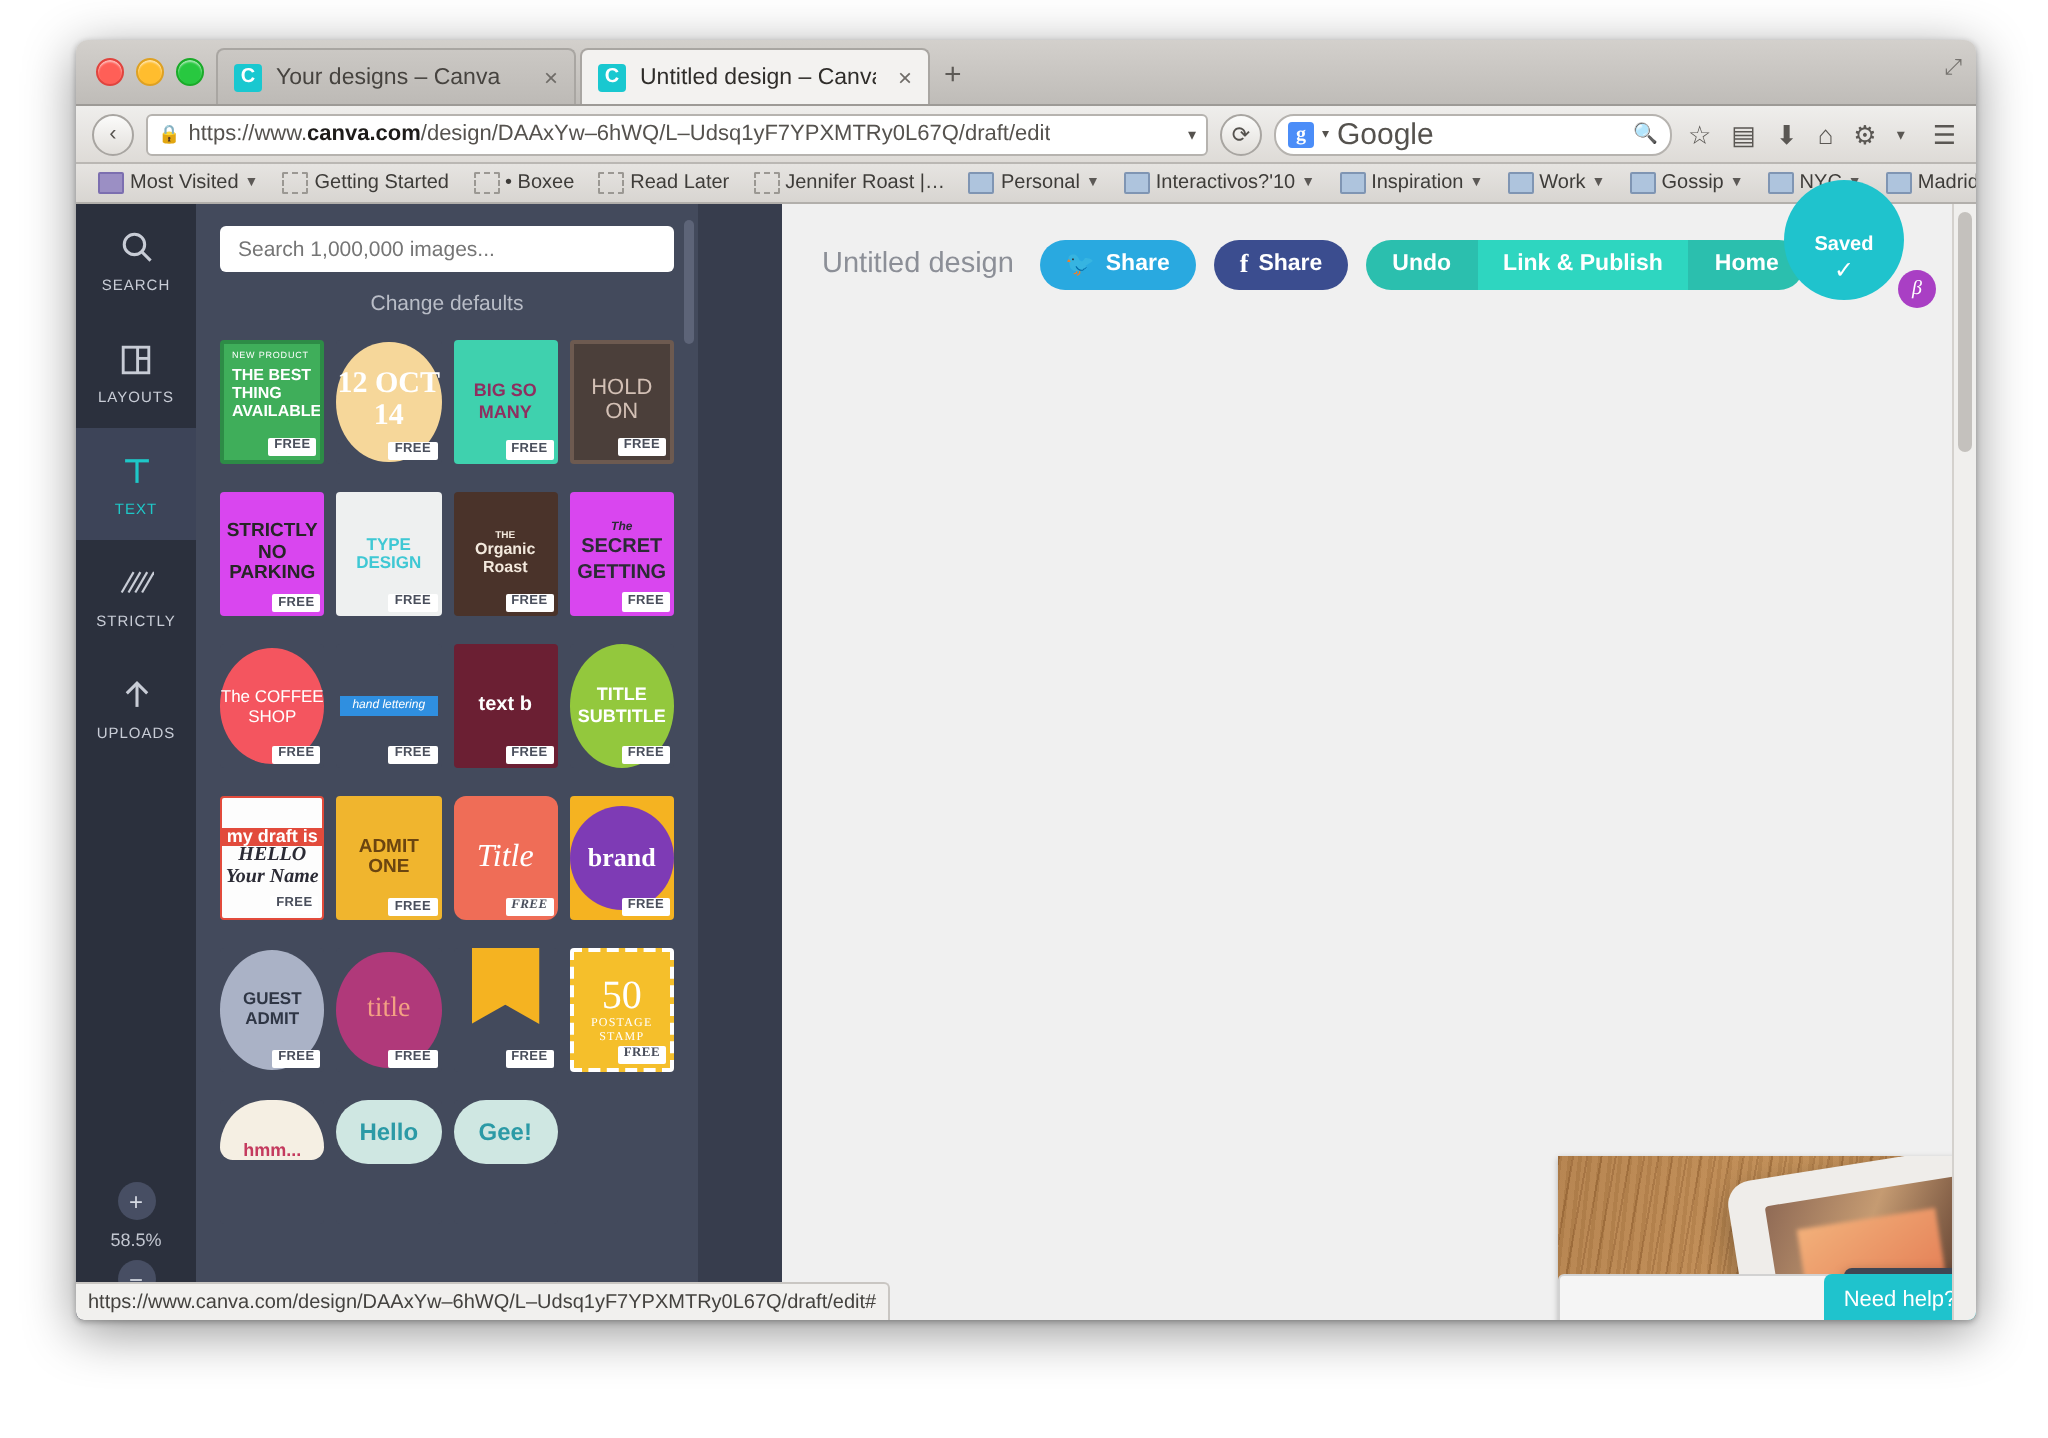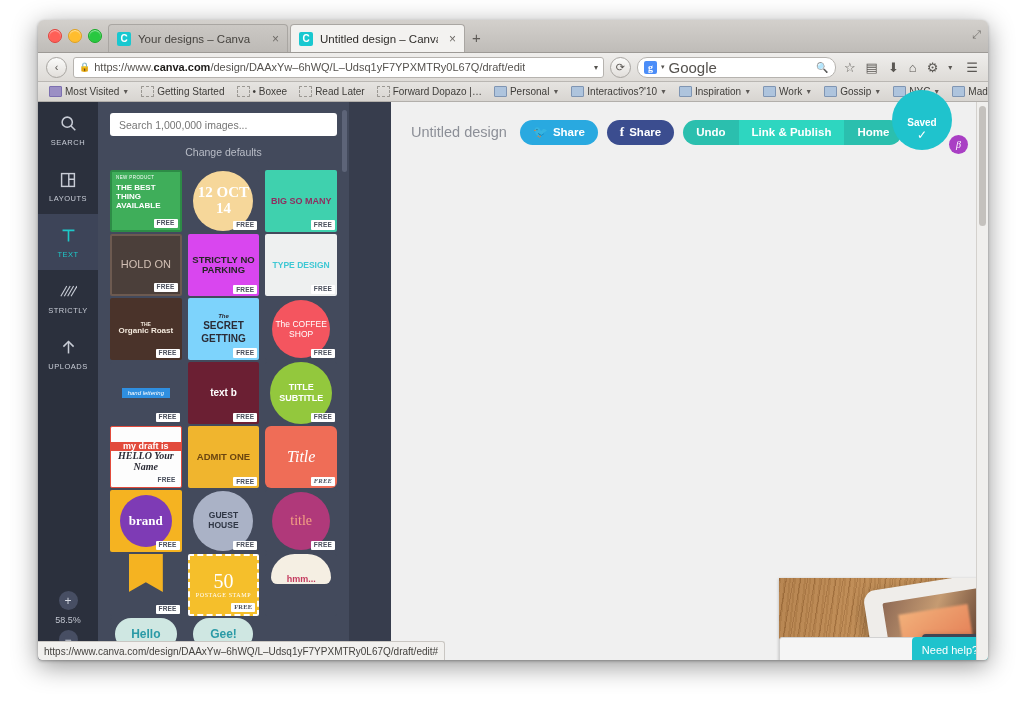--- a/index.html
+++ b/index.html
@@ -84,21 +84,21 @@
   .zbtn{width:19px;height:19px;border-radius:50%;background:#474e63;color:#d6dae3;
         display:flex;align-items:center;justify-content:center;font-size:12px;}
   #zoomval{font-size:9px;color:#c2c6d0;}
   
   #panel{width:251px;background:#434a5c;position:relative;flex:none;overflow:hidden;}
   #searchwrap{padding:11px 12px 0 12px;}
   #panelsearch{width:100%;height:23px;background:#fff;border-radius:3px;box-sizing:border-box;
                border:none;padding:0 9px;font-size:10.5px;color:#9b9b9b;font-family:"Liberation Sans",sans-serif;}
   #changedef{text-align:center;font-size:10.5px;color:#b9bdc7;margin-top:10px;}
   #grid{position:absolute;top:68px;left:0;right:0;bottom:0;padding:0 12px;
-        display:grid;grid-template-columns:repeat(3,1fr);gap:2px 6px;align-content:start;}
+        display:grid;grid-template-columns:repeat(4,1fr);gap:14px 6px;align-content:start;}
   .thumb{position:relative;height:62px;border-radius:2px;overflow:hidden;
          display:flex;align-items:center;justify-content:center;text-align:center;
          font-size:8px;line-height:1.05;box-sizing:border-box;}
   .free{position:absolute;right:2px;bottom:2px;background:#fff;color:#4a4f5c;font-size:6.5px;
         font-weight:bold;padding:1px 3px;border-radius:1px;letter-spacing:.2px;}
   #panelscroll{position:absolute;right:2px;top:8px;width:5px;height:62px;background:#5d6478;border-radius:3px;}
   
   #main{flex:1;background:#f0f0f0;position:relative;margin-left:42px;}
   #topbar{height:60px;display:flex;align-items:center;padding-left:20px;gap:9px;position:relative;}
   #designtitle{font-size:14.5px;color:#8c8f97;margin-right:4px;}
@@ -223,21 +223,21 @@
       <div class="bm">
         <span class="bmico blank"></span>
         <span>• Boxee</span>
       </div>
       <div class="bm">
         <span class="bmico blank"></span>
         <span>Read Later</span>
       </div>
       <div class="bm">
         <span class="bmico blank"></span>
-        <span>Forward Dopazo |…</span>
+        <span>Jennifer Roast |…</span>
       </div>
       <div class="bm">
         <span class="bmico folder"></span>
         <span>Personal</span>
         <span class="bmcar">▼</span>
       </div>
       <div class="bm">
         <span class="bmico folder"></span>
         <span>Interactivos?'10</span>
         <span class="bmcar">▼</span>
@@ -365,21 +365,21 @@
           <div class="thumb" style="background:#eef0f0;color:#3fc8d4;font-weight:bold;font-size:8.5px">
             <span>TYPE DESIGN</span>
             <span class="free">FREE</span>
           </div>
 
           <div class="thumb" style="background:#4a332a;color:#f3e9dd;flex-direction:column;font-size:8px;font-weight:bold">
             <span style="font-size:5px">THE</span>
             <span>Organic Roast</span>
             <span class="free">FREE</span>
           </div>
-          <div class="thumb" style="background:#7dd3fc;color:#2b2b35;flex-direction:column;font-weight:bold;font-size:10px;line-height:1.25">
+          <div class="thumb" style="background:#d946ef;color:#2b2b35;flex-direction:column;font-weight:bold;font-size:10px;line-height:1.25">
             <span style="font-size:6px;font-style:italic">The</span>
             <span>SECRET GETTING</span>
             <span class="free">FREE</span>
           </div>
           <div class="thumb" style="background:#434a5c">
             <span style="width:58px;height:58px;border-radius:50%;background:#f4555f;color:#fff;display:flex;align-items:center;justify-content:center;font-size:8.5px;font-weight:normal;line-height:1.2;text-align:center">The COFFEE SHOP</span>
             <span class="free">FREE</span>
           </div>
 
           <div class="thumb" style="background:#434a5c;align-items:center">
@@ -407,21 +407,21 @@
 
           <div class="thumb" style="background:#ef6d57;color:#fff;font-family:'Liberation Serif',serif;font-style:italic;font-size:16px;border-radius:6px">
             <span>Title</span>
             <span class="free">FREE</span>
           </div>
           <div class="thumb" style="background:#f5b321">
             <span style="width:52px;height:52px;border-radius:50%;background:#7e3bb5;color:#fff;display:flex;align-items:center;justify-content:center;font-size:13px;font-weight:bold;font-family:'Liberation Serif',serif">brand</span>
             <span class="free">FREE</span>
           </div>
           <div class="thumb" style="background:#434a5c">
-            <span style="width:60px;height:60px;border-radius:50%;background:#aab2c6;color:#2f3645;display:flex;align-items:center;justify-content:center;font-size:8.5px;font-weight:bold;line-height:1.15;text-align:center">GUEST HOUSE</span>
+            <span style="width:60px;height:60px;border-radius:50%;background:#aab2c6;color:#2f3645;display:flex;align-items:center;justify-content:center;font-size:8.5px;font-weight:bold;line-height:1.15;text-align:center">GUEST ADMIT</span>
             <span class="free">FREE</span>
           </div>
 
           <div class="thumb" style="background:#434a5c">
             <span style="width:58px;height:58px;border-radius:50%;background:#b0397a;color:#f3a183;display:flex;align-items:center;justify-content:center;font-size:14px;font-family:'Liberation Serif',serif">title</span>
             <span class="free">FREE</span>
           </div>
           <div class="thumb" style="background:#434a5c;align-items:flex-start">
             <span style="width:34px;height:44px;background:#f5b321;clip-path:polygon(0 0,100% 0,100% 100%,50% 78%,0 100%);margin-top:-6px"></span>
             <span class="free">FREE</span>

